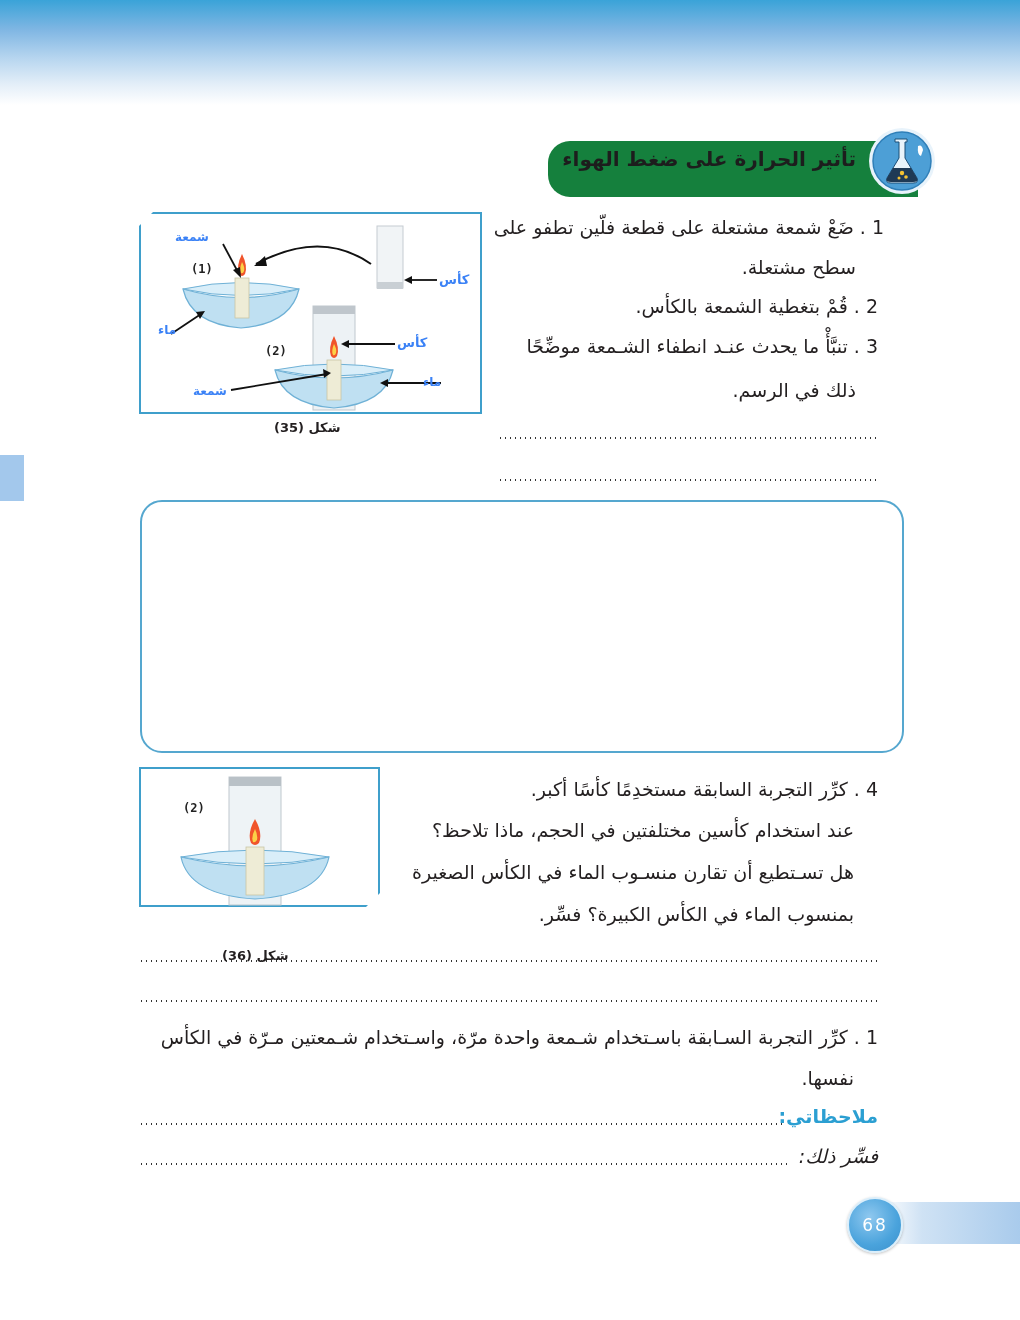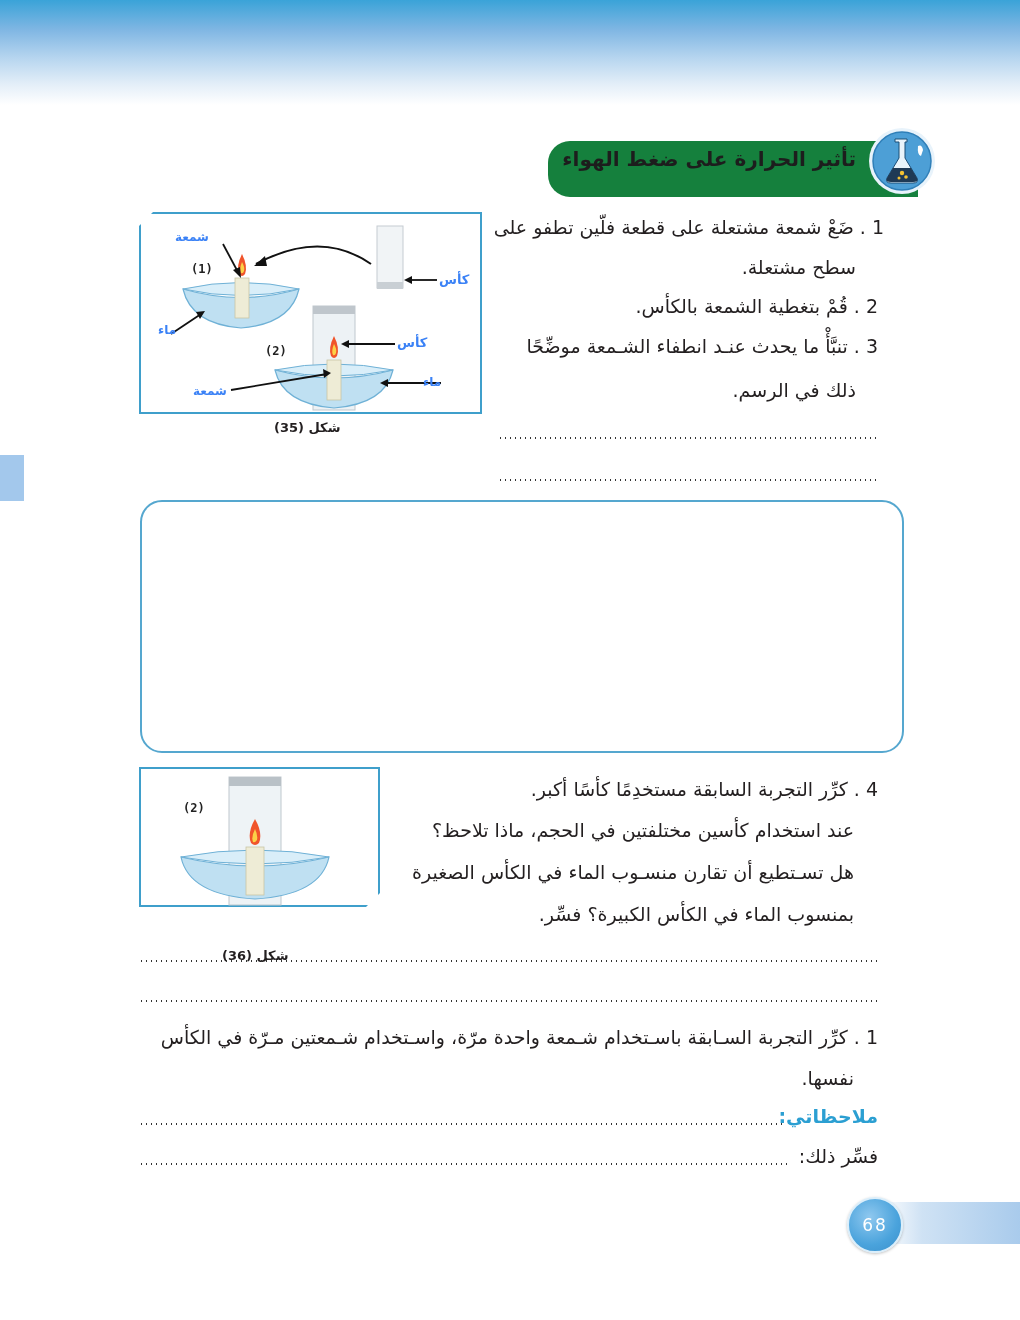--- a/index.html
+++ b/index.html
@@ -159,17 +159,17 @@
 <div class="fig-caption" style="left:222px; top:913px;margin-top:35px;">شكل (36)</div>
 
 <div class="dots" style="left:139px; top:960px; width:739px;"></div>
 <div class="dots" style="left:139px; top:1000px; width:739px;"></div>
 
 <div class="step" style="right:142px; top:1017px;">1 . كرِّر التجربة السـابقة باسـتخدام شـمعة واحدة مرّة، واسـتخدام شـمعتين مـرّة في الكأس</div>
 <div class="step" style="right:166px; top:1058px;">نفسها.</div>
 
 <div class="step notes-label" style="right:142px; top:1096px; font-weight:bold;margin-left:47px;">ملاحظاتي:</div>
 <div class="dots" style="left:139px; top:1123px; width:645px;"></div>
-<div class="step" style="right:142px; top:1136px;">فسِّر ذلك:</div>
+<div class="step" style="right:142px; top:1136px;font-style:italic;">فسِّر ذلك:</div>
 <div class="dots" style="left:139px; top:1163px; width:649px;"></div>
 
 <div class="page-strip"></div>
 <div class="page-circle">68</div>
 
 </body></html>

